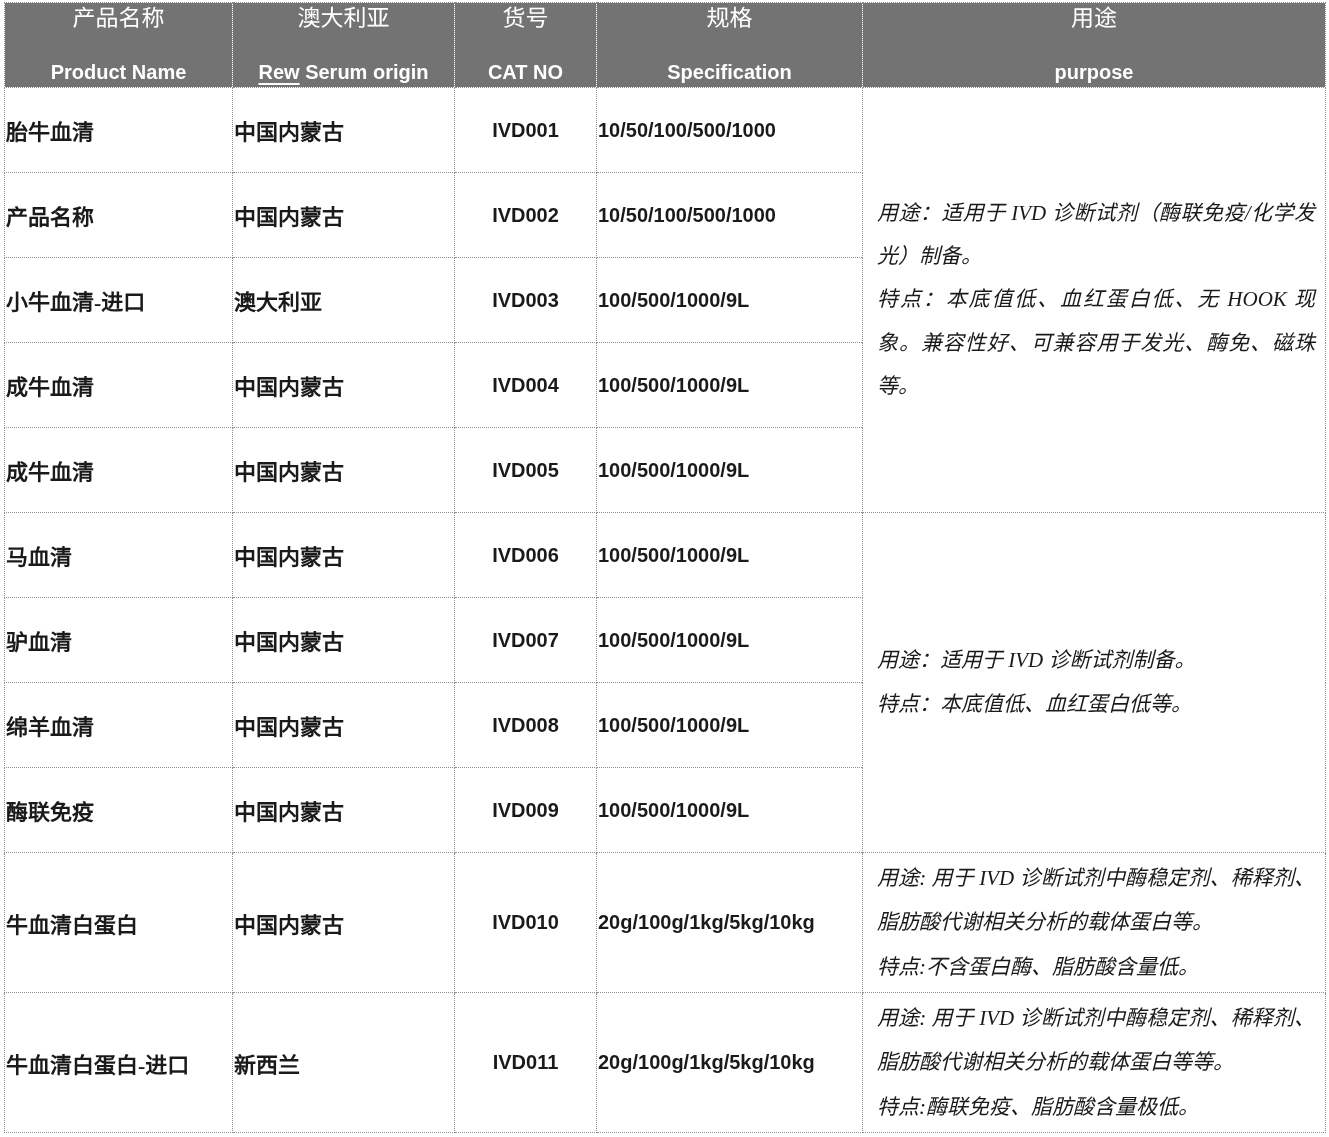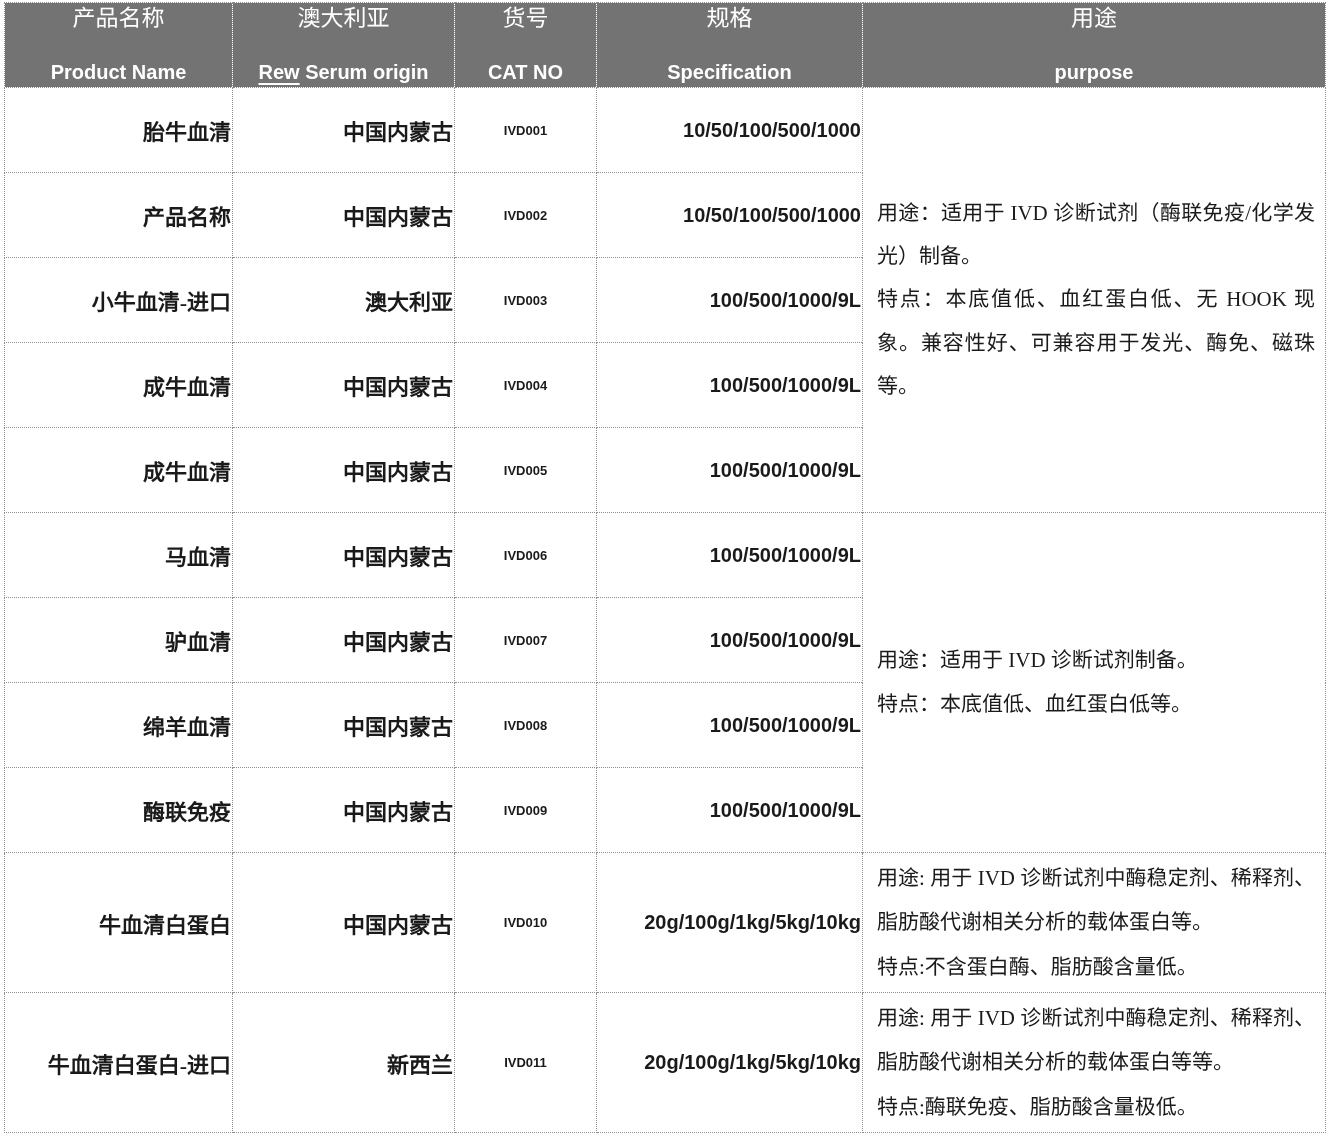--- a/index.html
+++ b/index.html
@@ -59,45 +59,46 @@
     text-decoration: underline;
   }
 
   tr.r-serum  { height: 85px; }
   tr.r-bsa    { height: 140px; }
 
   td.name-cell, td.origin-cell {
     font-family: "Liberation Serif", "DejaVu Serif", serif;
     font-size: 22px;
     font-weight: bold;
-    text-align: right;
+    text-align: left;
     vertical-align: middle;
   }
   td.cat-cell {
     font-family: "Liberation Sans", "DejaVu Sans", sans-serif;
-    font-size: 13px;
+    font-size: 20px;
     font-weight: bold;
     text-align: center;
     vertical-align: middle;
   }
   td.spec-cell {
     font-family: "Liberation Sans", "DejaVu Sans", sans-serif;
     font-size: 20px;
     font-weight: bold;
-    text-align: right;
+    text-align: left;
     vertical-align: middle;
   }
   td.purpose-cell {
     font-family: "Liberation Serif", "DejaVu Serif", serif;
     font-size: 21px;
     font-weight: normal;
     line-height: 2.05;
     text-align: justify;
     vertical-align: middle;
     padding: 4px 10px 4px 14px;
+    font-style: italic;
   }
   td.purpose-cell.tight { line-height: 2.1; padding-top: 0; padding-bottom: 0; }
   td.purpose-cell p { margin: 0; }
 </style>
 </head>
 <body>
 
 <div class="table-wrap">
   <table class="catalog">
     <colgroup>

